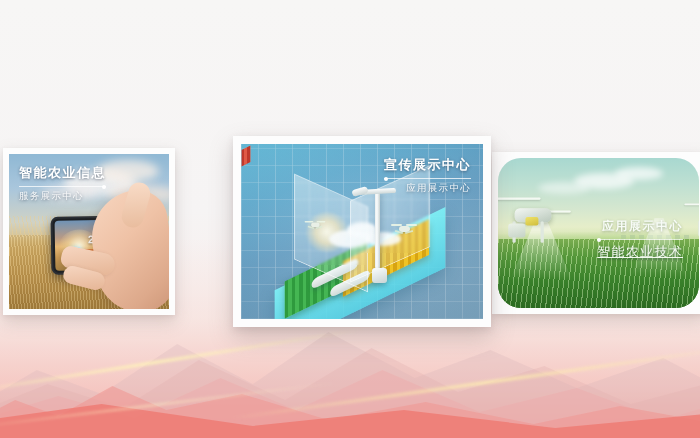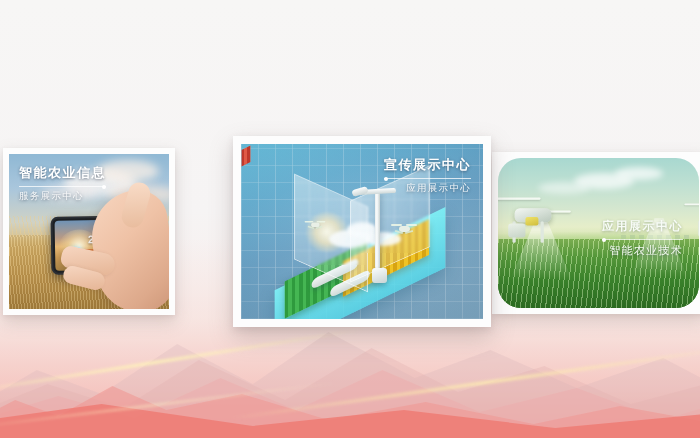--- a/index.html
+++ b/index.html
@@ -75,21 +75,21 @@
     text-shadow:0 1px 3px rgba(30,40,60,.55);white-space:nowrap;}
   .cap .rule{position:relative;height:1px;background:rgba(255,255,255,.75);margin:4px 0 3px;}
   .cap .rule:before{content:"";position:absolute;left:0;top:-1.5px;width:4px;height:4px;border-radius:50%;background:#fff;}
   .cap .s{font-size:9.5px;color:rgba(255,255,255,.93);letter-spacing:1.3px;
     text-shadow:0 1px 3px rgba(30,40,60,.5);white-space:nowrap;}
   .cap-left{left:10px;top:10px;text-align:left;}
   .cap-left .rule:before{left:auto;right:0;}
   .cap-center{right:12px;top:12px;}
   .cap-right{right:16px;top:60px;}
   .cap-right .t{font-size:12px;color:#f7fbf6;text-shadow:0 1px 3px rgba(60,90,60,.45);}
-  .cap-right .s{font-size:11px;color:rgba(250,255,248,.95);}
+  .cap-right .s{font-size:13px;color:rgba(250,255,248,.95);text-decoration:underline;}
 
   
   .sc-left{position:absolute;inset:0;background:linear-gradient(180deg,#8fb8d4 0%,#a9c6dc 22%,#cfd2c6 44%,#d8c08a 56%,#c9a361 72%,#b58f4e 88%,#a07c42 100%);}
   .sun-l{position:absolute;left:22%;top:40%;width:120px;height:90px;border-radius:50%;
     background:radial-gradient(circle,rgba(255,244,214,.95) 0%,rgba(255,228,170,.5) 35%,rgba(255,214,150,0) 72%);filter:blur(3px);}
   .cloud{position:absolute;border-radius:50%;filter:blur(4px);}
   .cl1{left:34%;top:10%;width:74px;height:26px;background:rgba(255,250,246,.75);}
   .cl2{left:55%;top:4%;width:62px;height:22px;background:rgba(255,243,232,.72);}
   .cl3{left:20%;top:20%;width:56px;height:16px;background:rgba(246,238,236,.55);}
   .cl4{left:62%;top:20%;width:70px;height:18px;background:rgba(255,235,220,.6);}

